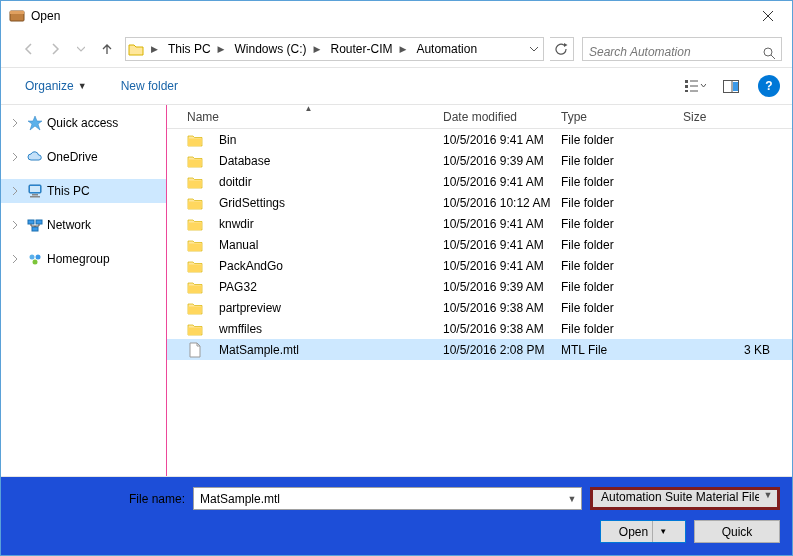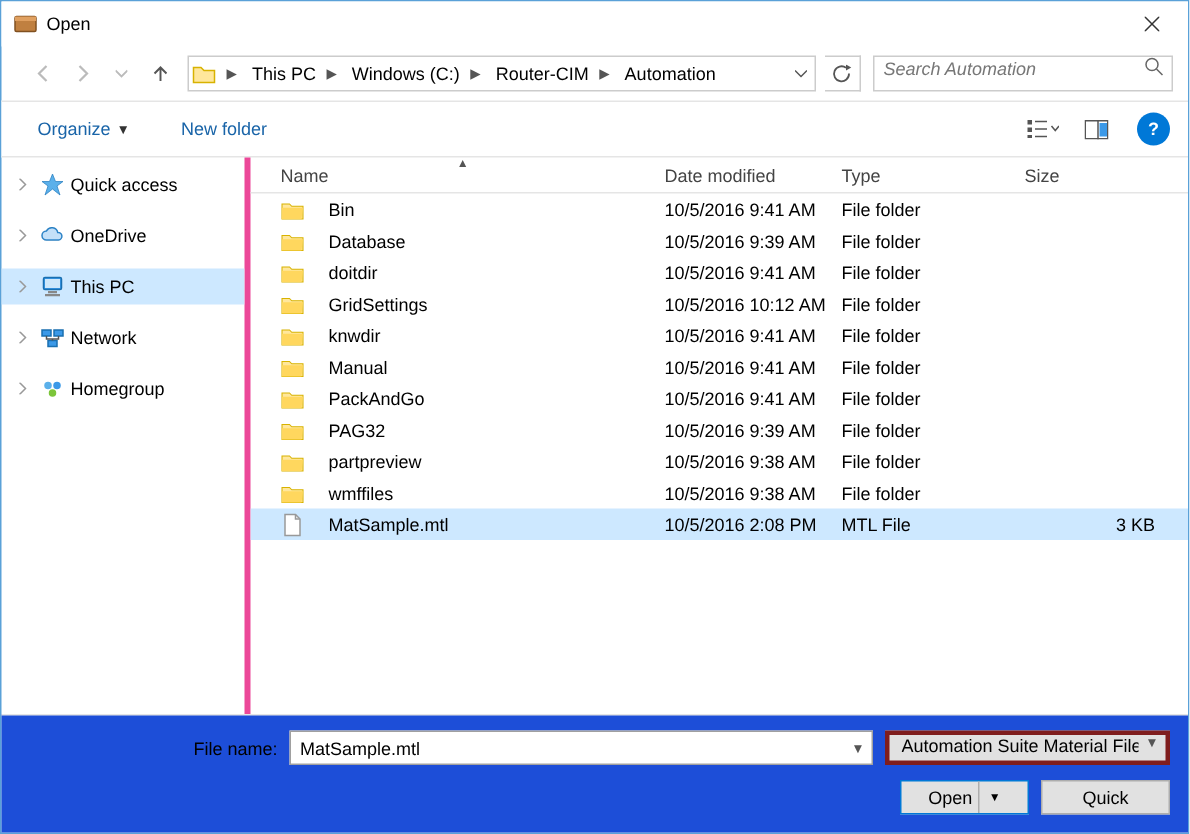--- a/index.html
+++ b/index.html
@@ -12,32 +12,32 @@
   .navrow { height: 36px; display: flex; align-items: center; padding: 0 10px 0 16px; gap: 2px; }
   .navbtn { width: 24px; height: 24px; display: flex; align-items: center; justify-content: center; color: #888; border-radius: 2px; }
   .navbtn.enabled { color: #555; }
   .addrbar { flex: 1; height: 24px; border: 1px solid #ccc; display: flex; align-items: center; margin: 0 4px; background: #fff; }
   .addrbar .foldericon { width: 20px; height: 22px; display:flex; align-items:center; justify-content:center; }
   .addrbar .crumb { padding: 0 2px 0 5px; height: 22px; display: flex; align-items: center; white-space: nowrap; }
   .addrbar .chev { padding: 0 5px; color: #555; height: 22px; display: flex; align-items: center; font-size: 9px; }
   .addrbar .spacer { flex: 1; }
   .addrbar .addrdrop { width: 18px; display:flex; align-items:center; justify-content:center; color:#555; font-size:9px; border-left: 0px solid #ccc; height: 22px;}
   .refreshbtn { width: 24px; height: 24px; border:1px solid #ccc; border-left:none; display:flex; align-items:center; justify-content:center; color:#555; margin-right:6px;}
-  .searchbox { width: 200px; height: 24px; border: 1px solid #ccc; display:flex; align-items:flex-start; padding: 0 4px; }
+  .searchbox { width: 200px; height: 24px; border: 1px solid #ccc; display:flex; align-items:flex-end; padding: 0 4px; }
   .searchbox input { border:none; outline:none; flex:1; font-size:12px; color:#333; font-style: italic; background:transparent;}
   .searchbox input::placeholder { color:#777; font-style: italic;}
   .searchicon { color:#555; width:16px; display:flex; justify-content:center; }
   .toolbar { height: 38px; border-top:1px solid #e5e5e5; border-bottom:1px solid #e5e5e5; background:#fff; display:flex; align-items:center; padding: 0 12px 0 18px; }
   .tbtn { padding: 4px 6px; color:#1964a8; display:flex; align-items:center; gap:4px; }
   .tbtn .carrot { font-size:9px; color:#333; }
   .tspacer { flex:1; }
   .viewbtn { width: 34px; height:24px; display:flex; align-items:center; justify-content:center; color:#555; border-radius:2px; margin-left:2px;}
   .helpbtn { width:22px; height:22px; border-radius:50%; background:#0078d7; color:#fff; display:flex; align-items:center; justify-content:center; font-weight:bold; margin-left:10px;}
   .body { flex:1; display:flex; min-height:0; }
-  .tree { width:166px; border-right:4px solid #ec4899; padding-top:6px; overflow:hidden;}
+  .tree { width:166px; border-right:1px solid #ec4899; padding-top:6px; overflow:hidden;}
   .treeitem { display:flex; align-items:center; height:24px; padding-left:10px; gap:3px; }
   .treeitem.sel { background:#cde8ff; }
   .treeitem .exp { width:12px; color:#888; font-size:10px; text-align:center;}
   .treeitem .ticon { width:18px; display:flex; justify-content:center; }
   .treegap { height:10px; }
   .listarea { flex:1; display:flex; flex-direction:column; min-width:0;}
   .colheaders { height:24px; border-bottom:1px solid #e5e5e5; display:flex; align-items:center; color:#333; padding-left:14px; user-select:none;}
   .ch { border-right:1px solid transparent; padding: 0 6px; height:100%; display:flex; align-items:center; position:relative; font-weight: normal; color: #444;}
   .ch-name { width: 256px; }
   .ch-date { width: 118px; }

